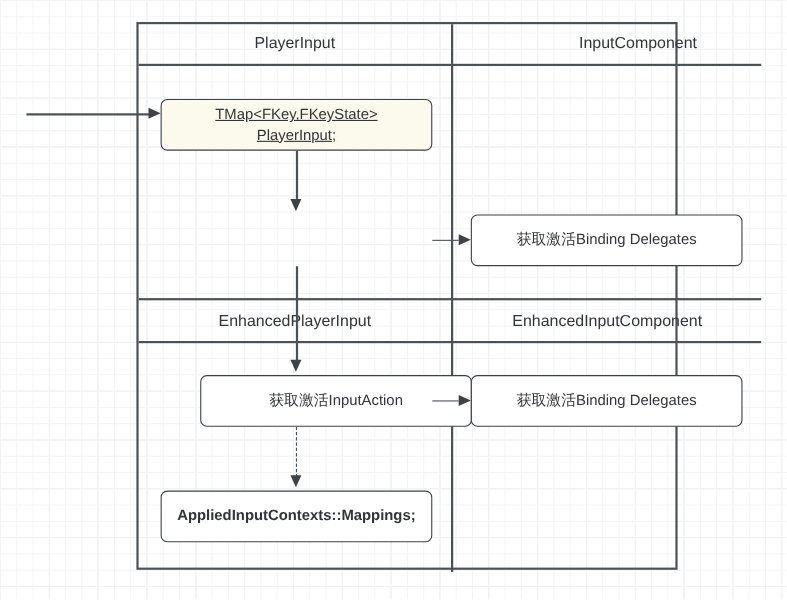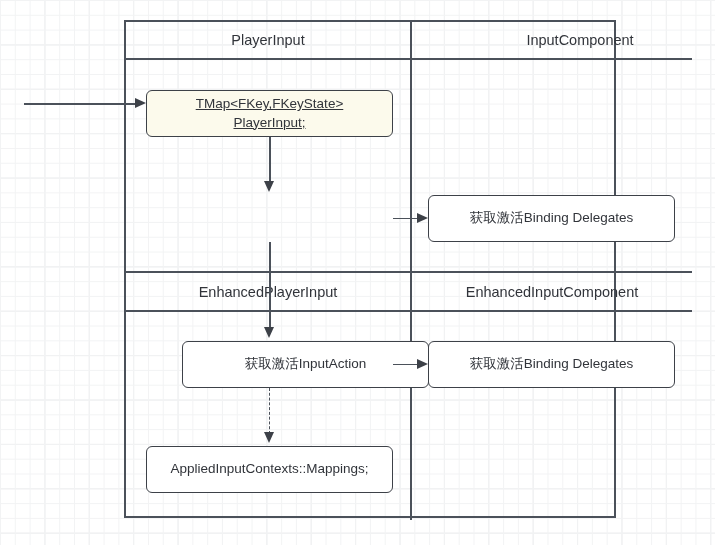--- a/index.html
+++ b/index.html
@@ -99,21 +99,21 @@
   }
   .node.cream { background: #fcfaec; text-decoration: underline; }
   .node .l2 { display: block; }
 
   
   .n-keystatemap   { left: 20px;  top: 68px;  width: 247px; height: 47px; }
   .n-actionaxis    { left: 20px;  top: 173px; width: 247px; height: 47px; }
   .n-bindingdeleg1 { left: 302px; top: 173px; width: 247px; height: 47px; }
   .n-inputaction   { left: 20px;  top: 319px; width: 247px; height: 47px; margin-left: 36px; }
   .n-bindingdeleg2 { left: 302px; top: 319px; width: 247px; height: 47px; }
-  .n-appliedctx    { left: 20px;  top: 424px; width: 247px; height: 47px; }
+  .n-appliedctx    { left: 20px;  top: 424px; width: 247px; height: 47px; font-weight: bold; }
 
   
   .conn {
     position: absolute;
     background: #4b515a;
   }
   .conn.v { width: 1.8px; }
   .conn.h { height: 1.8px; }
 
   .conn.dashed-v {

